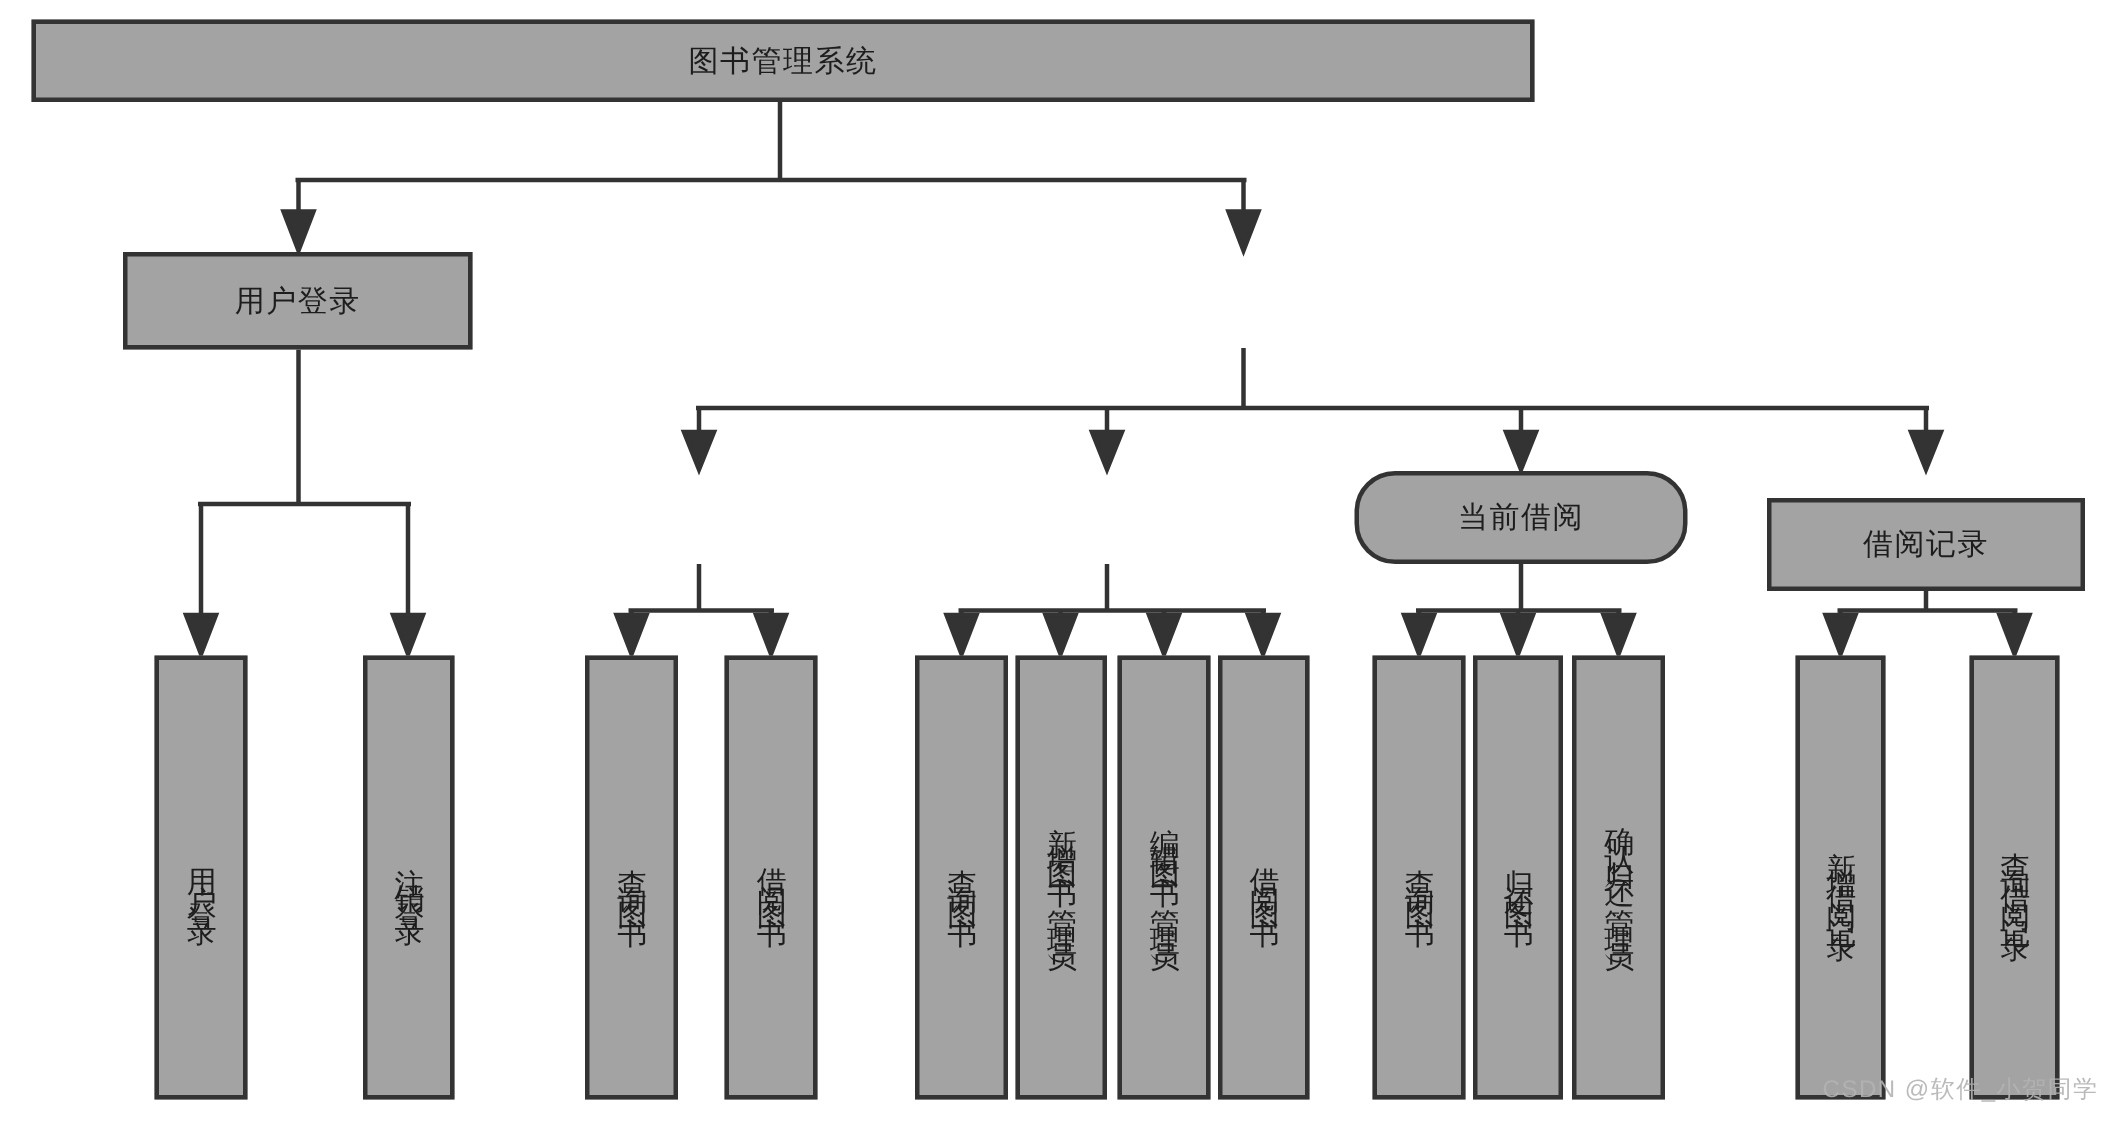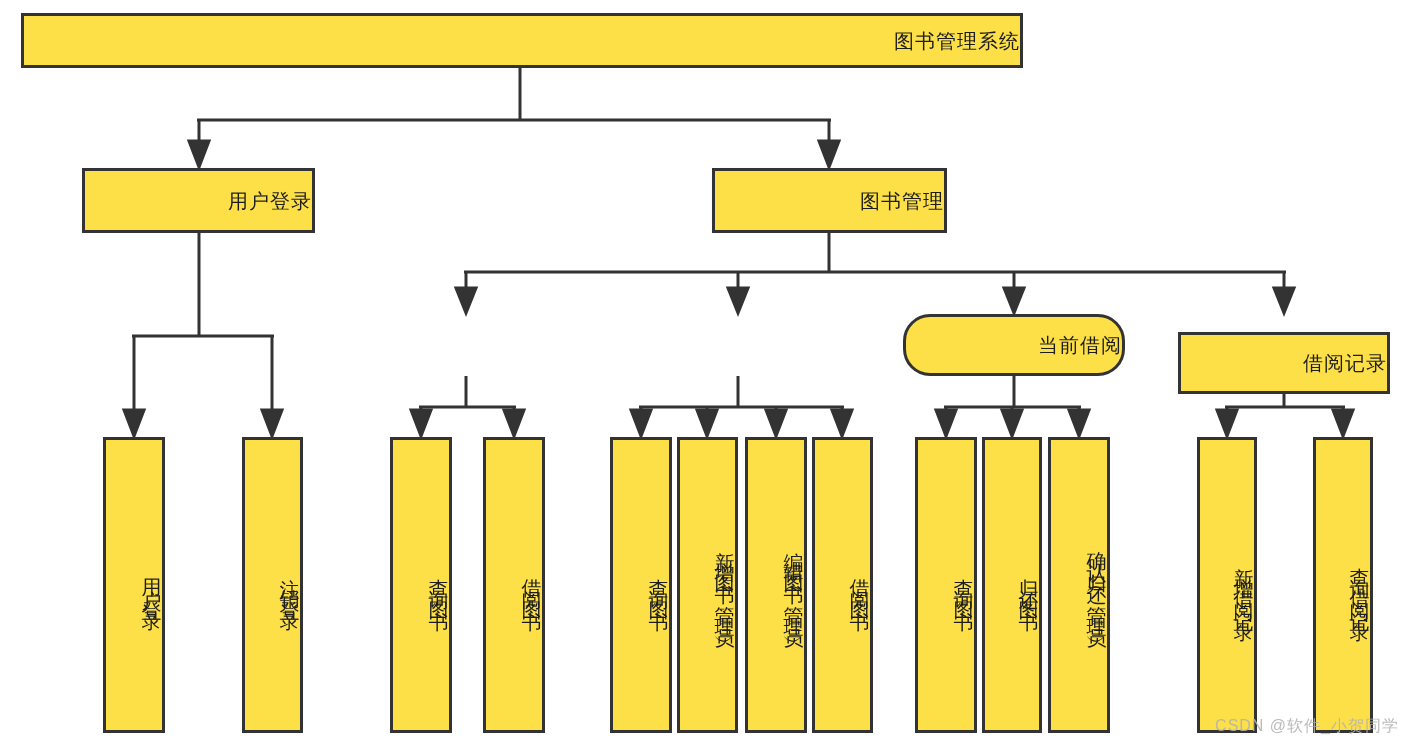--- a/index.html
+++ b/index.html
@@ -15,24 +15,24 @@
     background:var(--bg);
     font-family:"Liberation Sans","DejaVu Sans",sans-serif;
     color:var(--text);
     overflow:hidden;
   }
   .connectors{position:absolute;left:0;top:0;width:1405px;height:747px;}
   .node{
     position:absolute;
     box-sizing:border-box;
     border:3px solid var(--line);
-    background:#fde047;
+    background:#a3a3a3;
     display:flex;
     align-items:center;
-    justify-content:flex-end;
+    justify-content:center;
   }
   .hnode .label{
     font-size:20px;
     letter-spacing:1px;
     white-space:nowrap;
     line-height:1.2;
   }
   .vnode .label{
     writing-mode:vertical-rl;
     text-orientation:mixed;
@@ -134,23 +134,20 @@
     <polygon points="1333,410 1353,410 1343,436"></polygon>
   </svg>
 
   <div class="node hnode" style="left:21px;top:13px;width:1002px;height:55px;">
     <span class="label">图书管理系统</span>
   </div>
 
   <div class="node hnode" style="left:82px;top:168px;width:233px;height:65px;">
     <span class="label">用户登录</span>
   </div>
-  <div class="node hnode" style="left:712px;top:168px;width:235px;height:65px;">
-    <span class="label">图书管理</span>
-  </div>
 
   <div class="node hnode" style="left:903px;top:314px;width:222px;height:62px;border-radius:27px;">
     <span class="label">当前借阅</span>
   </div>
   <div class="node hnode" style="left:1178px;top:332px;width:212px;height:62px;">
     <span class="label">借阅记录</span>
   </div>
 
   <div class="node vnode" style="left:103px;top:437px;width:62px;height:296px;">
     <span class="label">用户登录</span>

